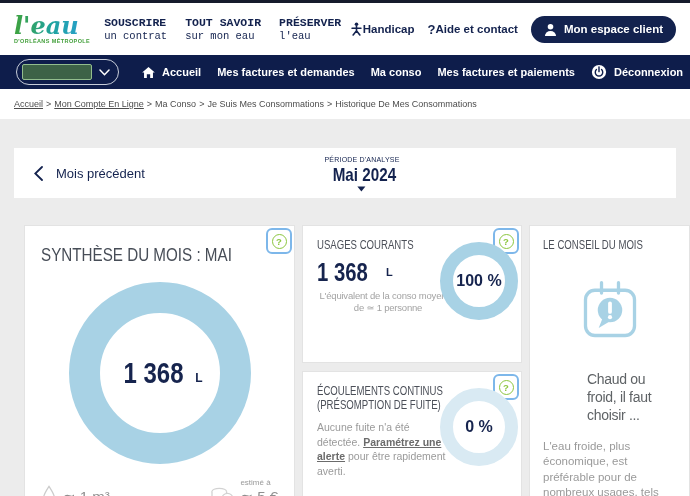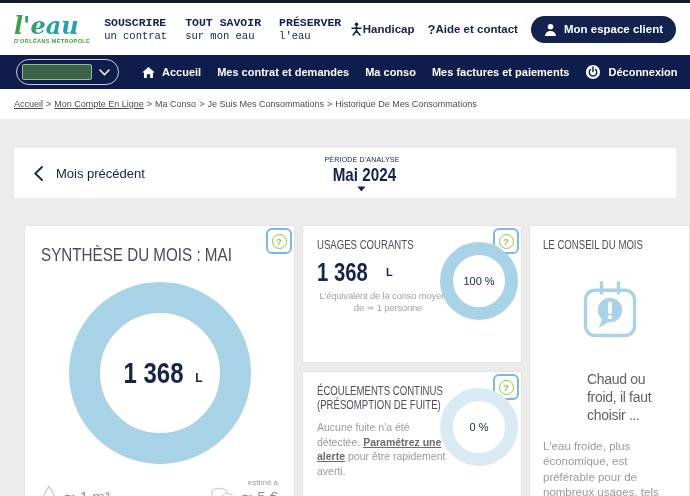--- a/index.html
+++ b/index.html
@@ -70,33 +70,33 @@
   .syn-title { font-size:19px; color:#474d57; transform:scaleX(0.8); transform-origin:left center; white-space:nowrap; margin-top:4px; }
   .donut-wrap { position:relative; width:182px; height:182px; margin:16px auto 0; }
   .ring { width:100%; height:100%; border-radius:50%; border:31px solid #a8d2e5; }
   .donut-center { position:absolute; inset:0; display:flex; align-items:center; justify-content:center; gap:4px; }
   .big-val { font-size:30px; font-weight:bold; color:#16244e; transform:scaleX(0.8); white-space:nowrap; }
   .big-unit { font-size:12px; font-weight:bold; color:#16244e; margin-top:10px; }
   .stats-row { display:flex; justify-content:space-between; align-items:flex-end; margin-top:14px; }
   .stat { display:flex; align-items:flex-end; gap:6px; color:#8f8f8f; }
   .stat-val { font-size:15px; }
   .stat-right { text-align:left; }
-  .stat-label { font-size:8px; color:#9a9a9a; text-align:right; margin-bottom:1px; }
+  .stat-label { font-size:8px; color:#9a9a9a; margin-bottom:1px; }
 
   .card-col { display:flex; flex-direction:column; gap:8px; width:220px; }
   .card-usages { width:220px; height:138px; padding:12px 14px; }
   .card-leaks  { width:220px; height:160px; padding:12px 14px; }
   .val-row { display:flex; align-items:flex-start; gap:4px; margin-top:5px; }
   .med-val { font-size:26px; font-weight:bold; color:#16244e; transform:scaleX(0.78); transform-origin:left center; white-space:nowrap; }
   .med-unit { font-size:11px; font-weight:bold; color:#16244e; margin-top:9px; }
   .card-sub { font-size:9.5px; color:#a3a3a3; width:142px; letter-spacing:-0.2px; line-height:1.3; margin-top:2px;text-align:center; }
   .donut-sm { position:absolute; top:16px; right:3px; width:78px; height:78px; }
   .ring-sm { width:100%; height:100%; border-radius:50%; border:13px solid #a8d2e5; }
   .ring-pale { border-color:#d9eaf3; }
-  .pct { font-size:11px; font-weight:normal; color:#16244e; white-space:nowrap; }
+  .pct { font-size:16px; font-weight:bold; color:#16244e; white-space:nowrap; }
   .leak-text { font-size:10.5px; color:#9a9a9a; width:136px; line-height:1.4; margin-top:8px; }
   .leak-link { color:#6b6b6b; font-weight:bold; text-decoration:underline; cursor:pointer; }
 
   .card-advice { width:200px; height:300px; padding:12px 13px; }
   .advice-icon { display:block; margin:26px auto 0; }
   .advice-head { font-size:14px; color:#5f6366; letter-spacing:-0.3px; margin-top:26px; line-height:1.3;margin-left:44px; }
   .advice-body { font-size:11.5px; color:#9a9a9a; line-height:1.35; margin-top:14px; }
 </style>
 </head>
 <body>
@@ -153,21 +153,21 @@
       </svg>
     </div>
     <div class="nav-items">
       <div class="nav-item">
         <svg width="15" height="13" viewBox="0 0 16 14">
           <path d="M8 1.2 L14.8 7 h-2 v6 H9.8 V9 H6.2 v4 H3.2 V7 h-2 Z" fill="#fff"></path>
         </svg>
         <span>Accueil</span>
       </div>
       <div class="nav-item">
-        <span>Mes contrat et demandes</span>
+        <span>Mes factures et demandes</span>
       </div>
       <div class="nav-item">
         <span>Ma conso</span>
       </div>
       <div class="nav-item">
         <span>Mes factures et paiements</span>
       </div>
     </div>
     <div class="nav-divider"></div>
     <div class="logout">

